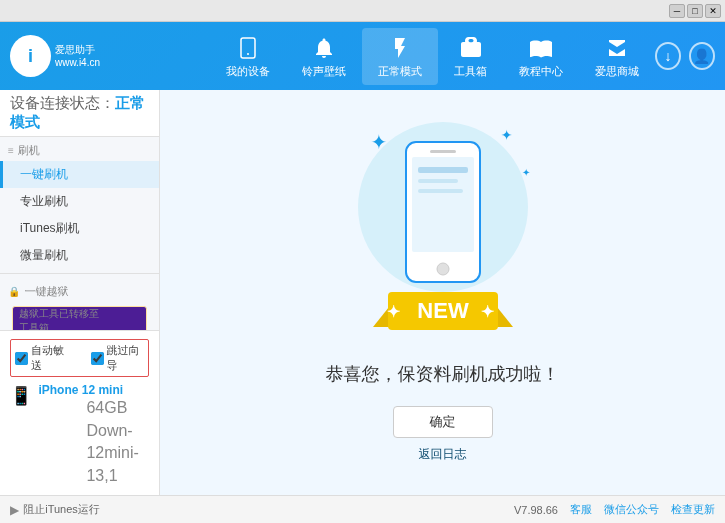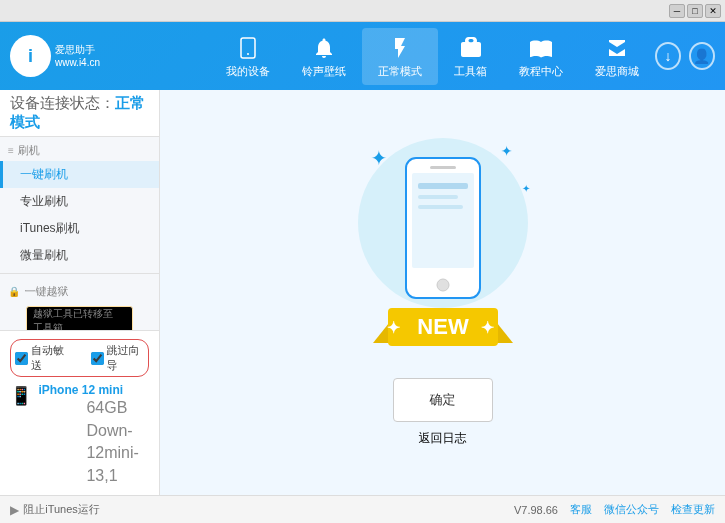--- a/index.html
+++ b/index.html
@@ -198,22 +198,22 @@
       padding-left: 17px;
     }
 
     .sidebar-section-divider {
       height: 1px;
       background: #e0e0e0;
       margin: 4px 0;
     }
 
     .warning-box {
-      margin: 4px 26px;
-      background: #000000;
+      margin: 4px 12px;
+      background: #4c1d95;
       border: 1px solid #ffe0a0;
       border-radius: 3px;
       padding: 0 6px;
       font-size: 10px;
       color: #888;
     }
 
     .sidebar-section-header2 {
       padding: 6px 10px 3px 8px;
       font-size: 11px;
@@ -237,21 +237,21 @@
       color: #444;
     }
     .checkbox-item input[type=checkbox] {
       width: 13px;
       height: 13px;
       accent-color: #1a9de8;
     }
     .checkbox-border {
       border: 1px solid #e05050;
       padding: 3px 4px;
-      border-radius: 11px;
+      border-radius: 2px;
       display: flex;
       gap: 22px;
     }
 
     .device-info {
       display: flex;
       align-items: flex-start;
       gap: 6px;
     }
     .device-phone-icon {
@@ -284,33 +284,33 @@
 
     .success-text {
       font-size: 18px;
       color: #333;
       margin-bottom: 20px;
       font-weight: normal;
     }
 
     .confirm-btn {
       width: 100px;
-      height: 44px;
+      height: 32px;
       background: #fff;
       border: 1px solid #ccc;
       border-radius: 4px;
       font-size: 13px;
       color: #333;
       cursor: pointer;
       margin-bottom: 8px;
     }
 
     .return-link {
       font-size: 12px;
-      color: #000000;
+      color: #0c4a6e;
       cursor: pointer;
       text-decoration: none;
     }
 
     
     .app-footer {
       height: 28px;
       background: #f5f5f5;
       border-top: 1px solid #ddd;
       display: flex;
@@ -529,20 +529,21 @@
             <rect x="15" y="20" width="110" height="38" rx="4" fill="#f5c800"></rect>
 
             <text x="14" y="45" font-size="16" fill="#fff" font-weight="bold">✦</text>
             <text x="108" y="45" font-size="16" fill="#fff" font-weight="bold">✦</text>
 
             <text x="70" y="46" font-size="22" fill="#fff" font-weight="bold" text-anchor="middle" font-family="Arial, sans-serif">NEW</text>
           </svg>
         </div>
       </div>
 
+      <div class="success-text">恭喜您，保资料刷机成功啦！</div>
 
       <button class="confirm-btn">确定</button>
 
       <a class="return-link" href="#">返回日志</a>
     </div>
   </div>
 
   <div class="app-footer">
     <div class="footer-left">
       <span class="itunes-icon">▶</span>

